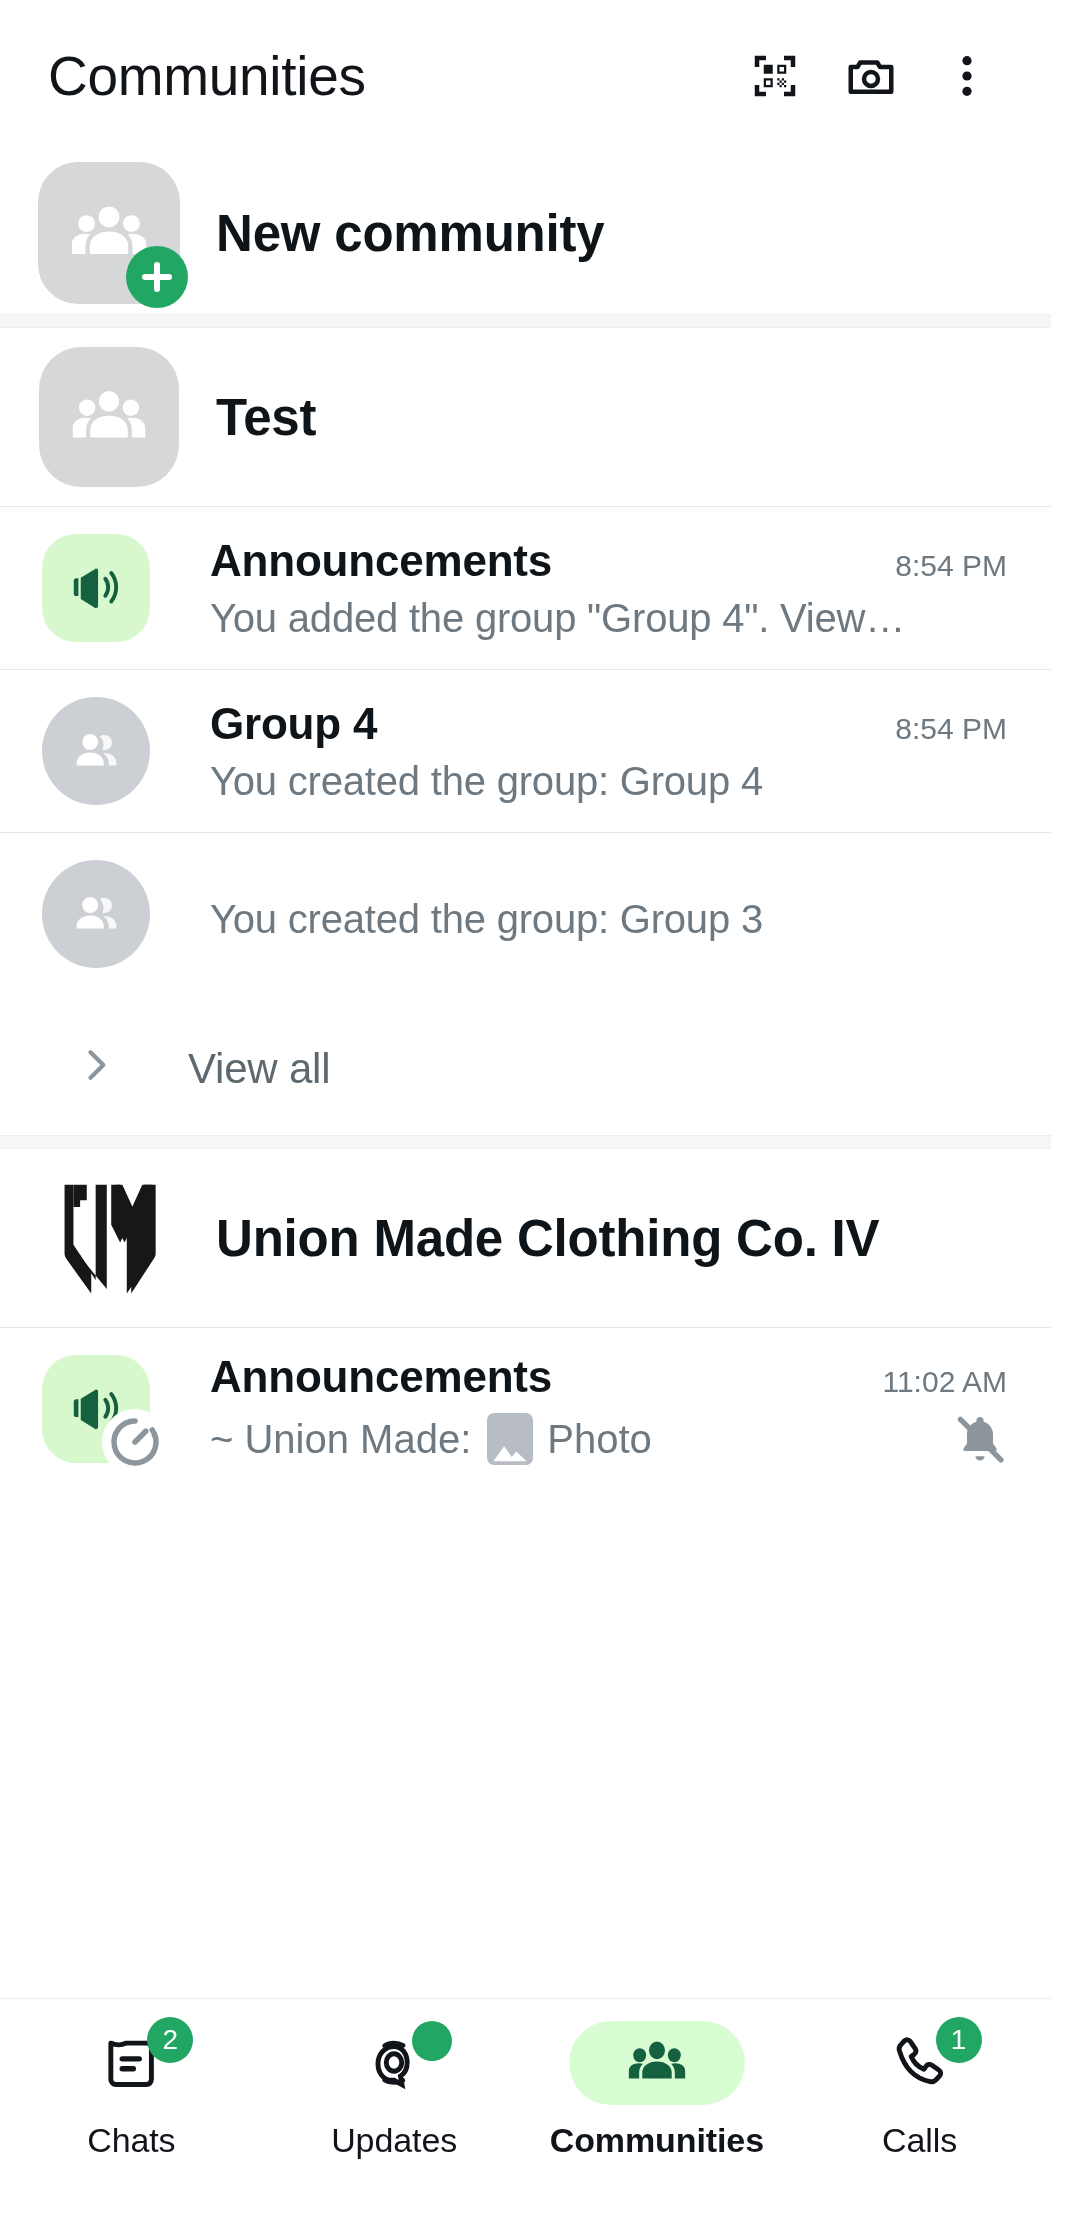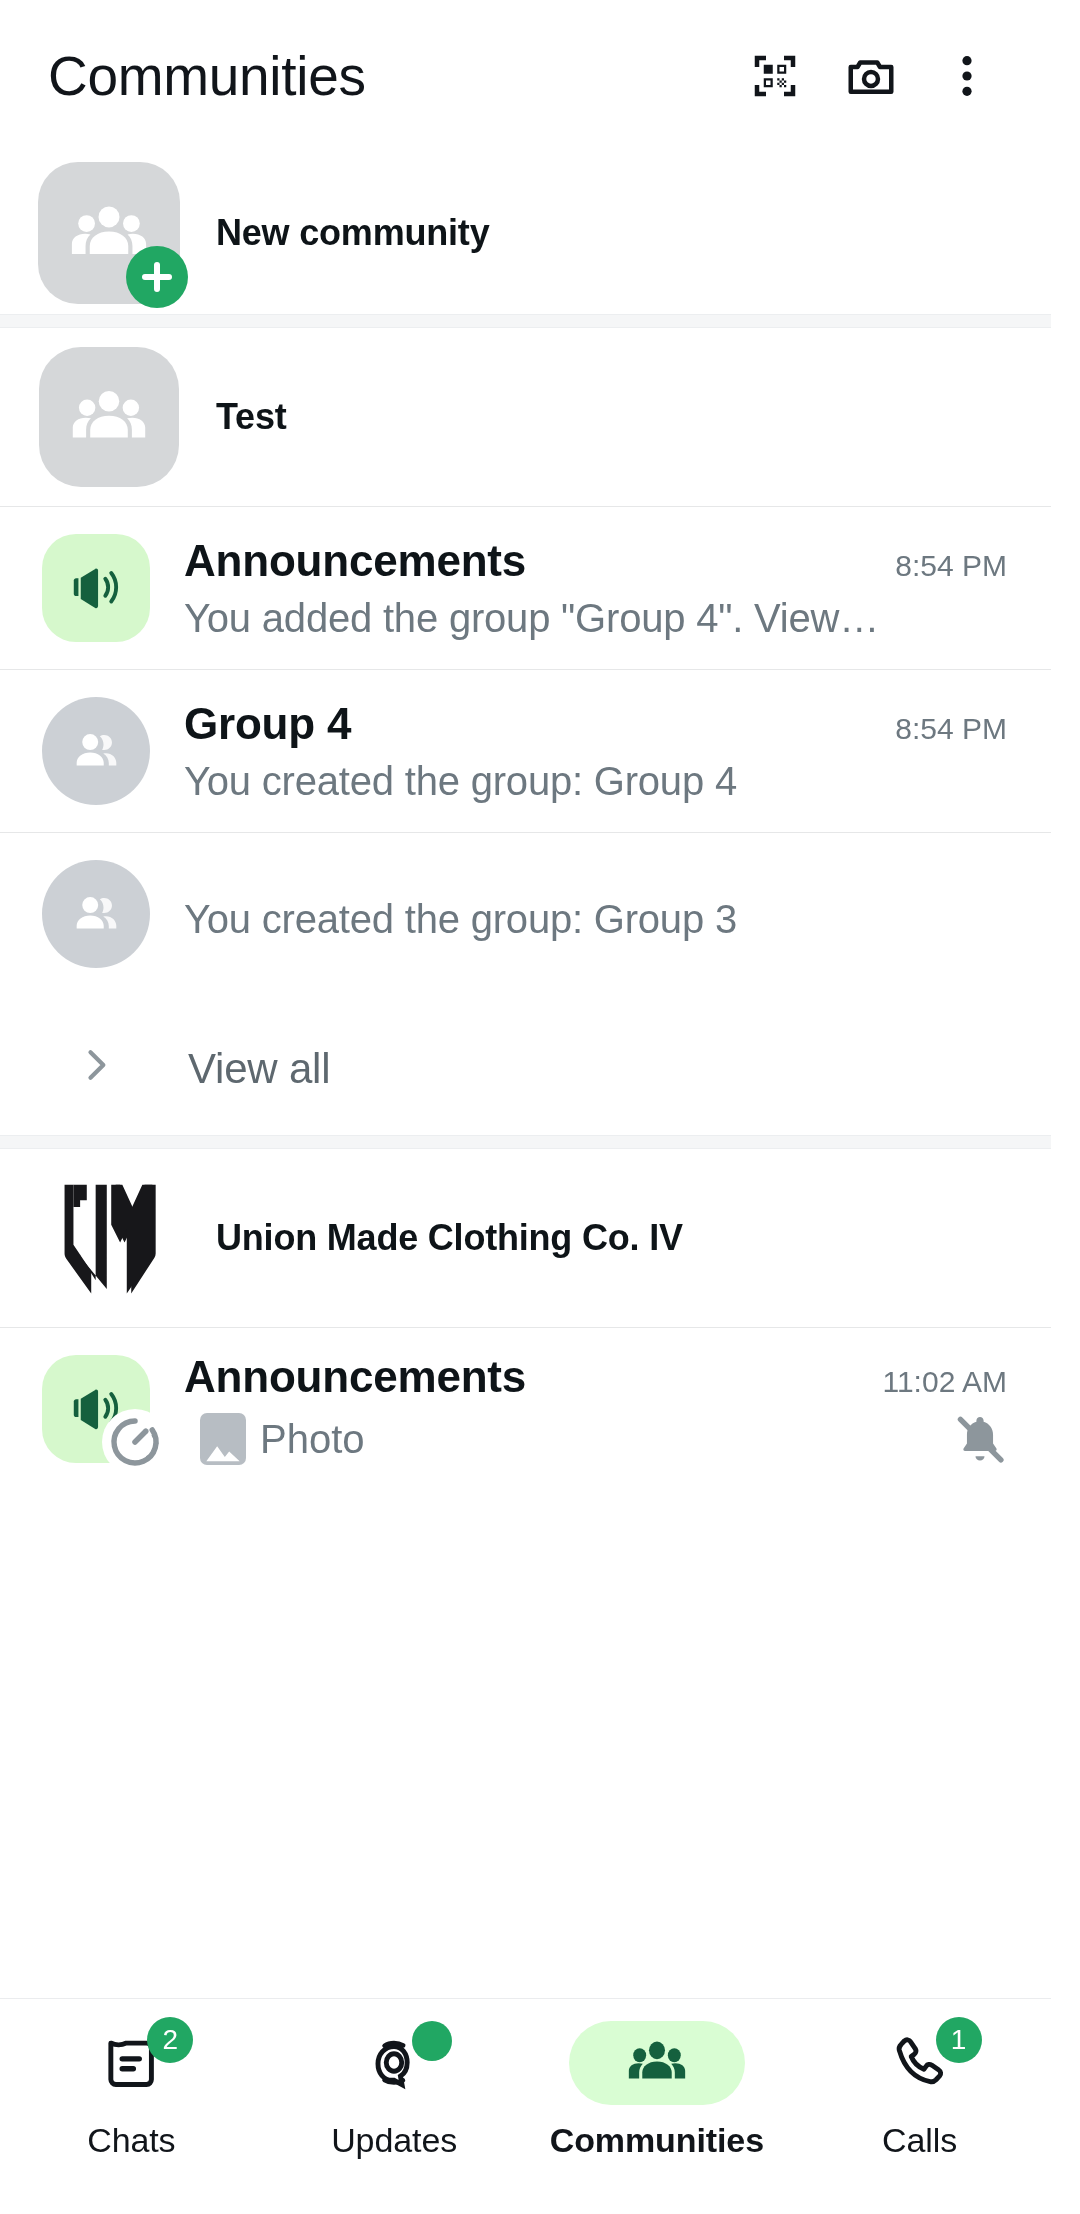--- a/index.html
+++ b/index.html
@@ -65,21 +65,21 @@
     background:#21a763;
     display:flex; align-items:center; justify-content:center;
   }
   .plus-badge::before, .plus-badge::after {
     content:""; position:absolute; background:#fff; border-radius:3px;
   }
   .plus-badge::before { width:30px; height:6px; }
   .plus-badge::after  { width:6px;  height:30px; }
 
   .row-label {
-    font-size:36px; font-weight:700; color:#0e1418;
+    font-size:51px; font-weight:700; color:#0e1418;
     margin-left:36px; letter-spacing:-0.2px;
   }
 
   
   .logo-um { width:142px; height:142px; flex:0 0 142px; display:flex; align-items:center; justify-content:center; }
 
   
   .chat {
     display:flex; align-items:center;
     padding:0 34px 0 42px;
@@ -95,21 +95,21 @@
     width:108px; height:108px; border-radius:50%;
     background:#ccd0d5;
     display:flex; align-items:center; justify-content:center;
   }
   .timer-badge {
     position:absolute; right:-18px; bottom:-12px;
     width:66px; height:66px; border-radius:50%;
     background:#ffffff;
     display:flex; align-items:center; justify-content:center;
   }
-  .chat-body { flex:1 1 auto; min-width:0; margin-left:34px; padding-right:10px; }
+  .chat-body { flex:1 1 auto; min-width:0; margin-left:60px; padding-right:10px; }
   .chat-line1 { display:flex; align-items:baseline; }
   .chat-name {
     font-size:44px; font-weight:700; color:#0e1418;
     letter-spacing:-0.2px; white-space:nowrap; overflow:hidden; text-overflow:ellipsis;
     flex:1 1 auto;
   }
   .chat-time {
     font-size:30px; color:#6d7880; font-weight:400;
     margin-left:18px; flex:0 0 auto; white-space:nowrap;
   }
@@ -359,20 +359,21 @@
         </svg>
       </div>
     </div>
     <div class="chat-body">
       <div class="chat-line1">
         <div class="chat-name">Announcements</div>
         <div class="chat-time">11:02 AM</div>
       </div>
       <div class="chat-line2">
         <div class="sub-flex">
+          <span class="sub-pre">~ Union Made:</span>
           <span class="photo-ico">
             <svg width="40" height="34" viewBox="0 0 24 20" fill="#ffffff">
               <path d="M2 18l6.5-9 4.6 6.4 2.6-3.3L22 18H2z"></path>
             </svg>
           </span>
           <span class="sub-pre">Photo</span>
         </div>
         <div class="mute-ico">
           <svg width="54" height="54" viewBox="0 0 24 24" fill="#8d969c">
             <path d="M12 2.2c-.9 0-1.6.7-1.6 1.6v.5C7.9 5 6.2 7.3 6.2 10v4l-1.5 2.2c-.3.5.05 1.1.65 1.1h13.3c.6 0 .95-.6.65-1.1L17.8 14v-4c0-2.7-1.7-5-4.2-5.7V3.8c0-.9-.7-1.6-1.6-1.6z"></path>

